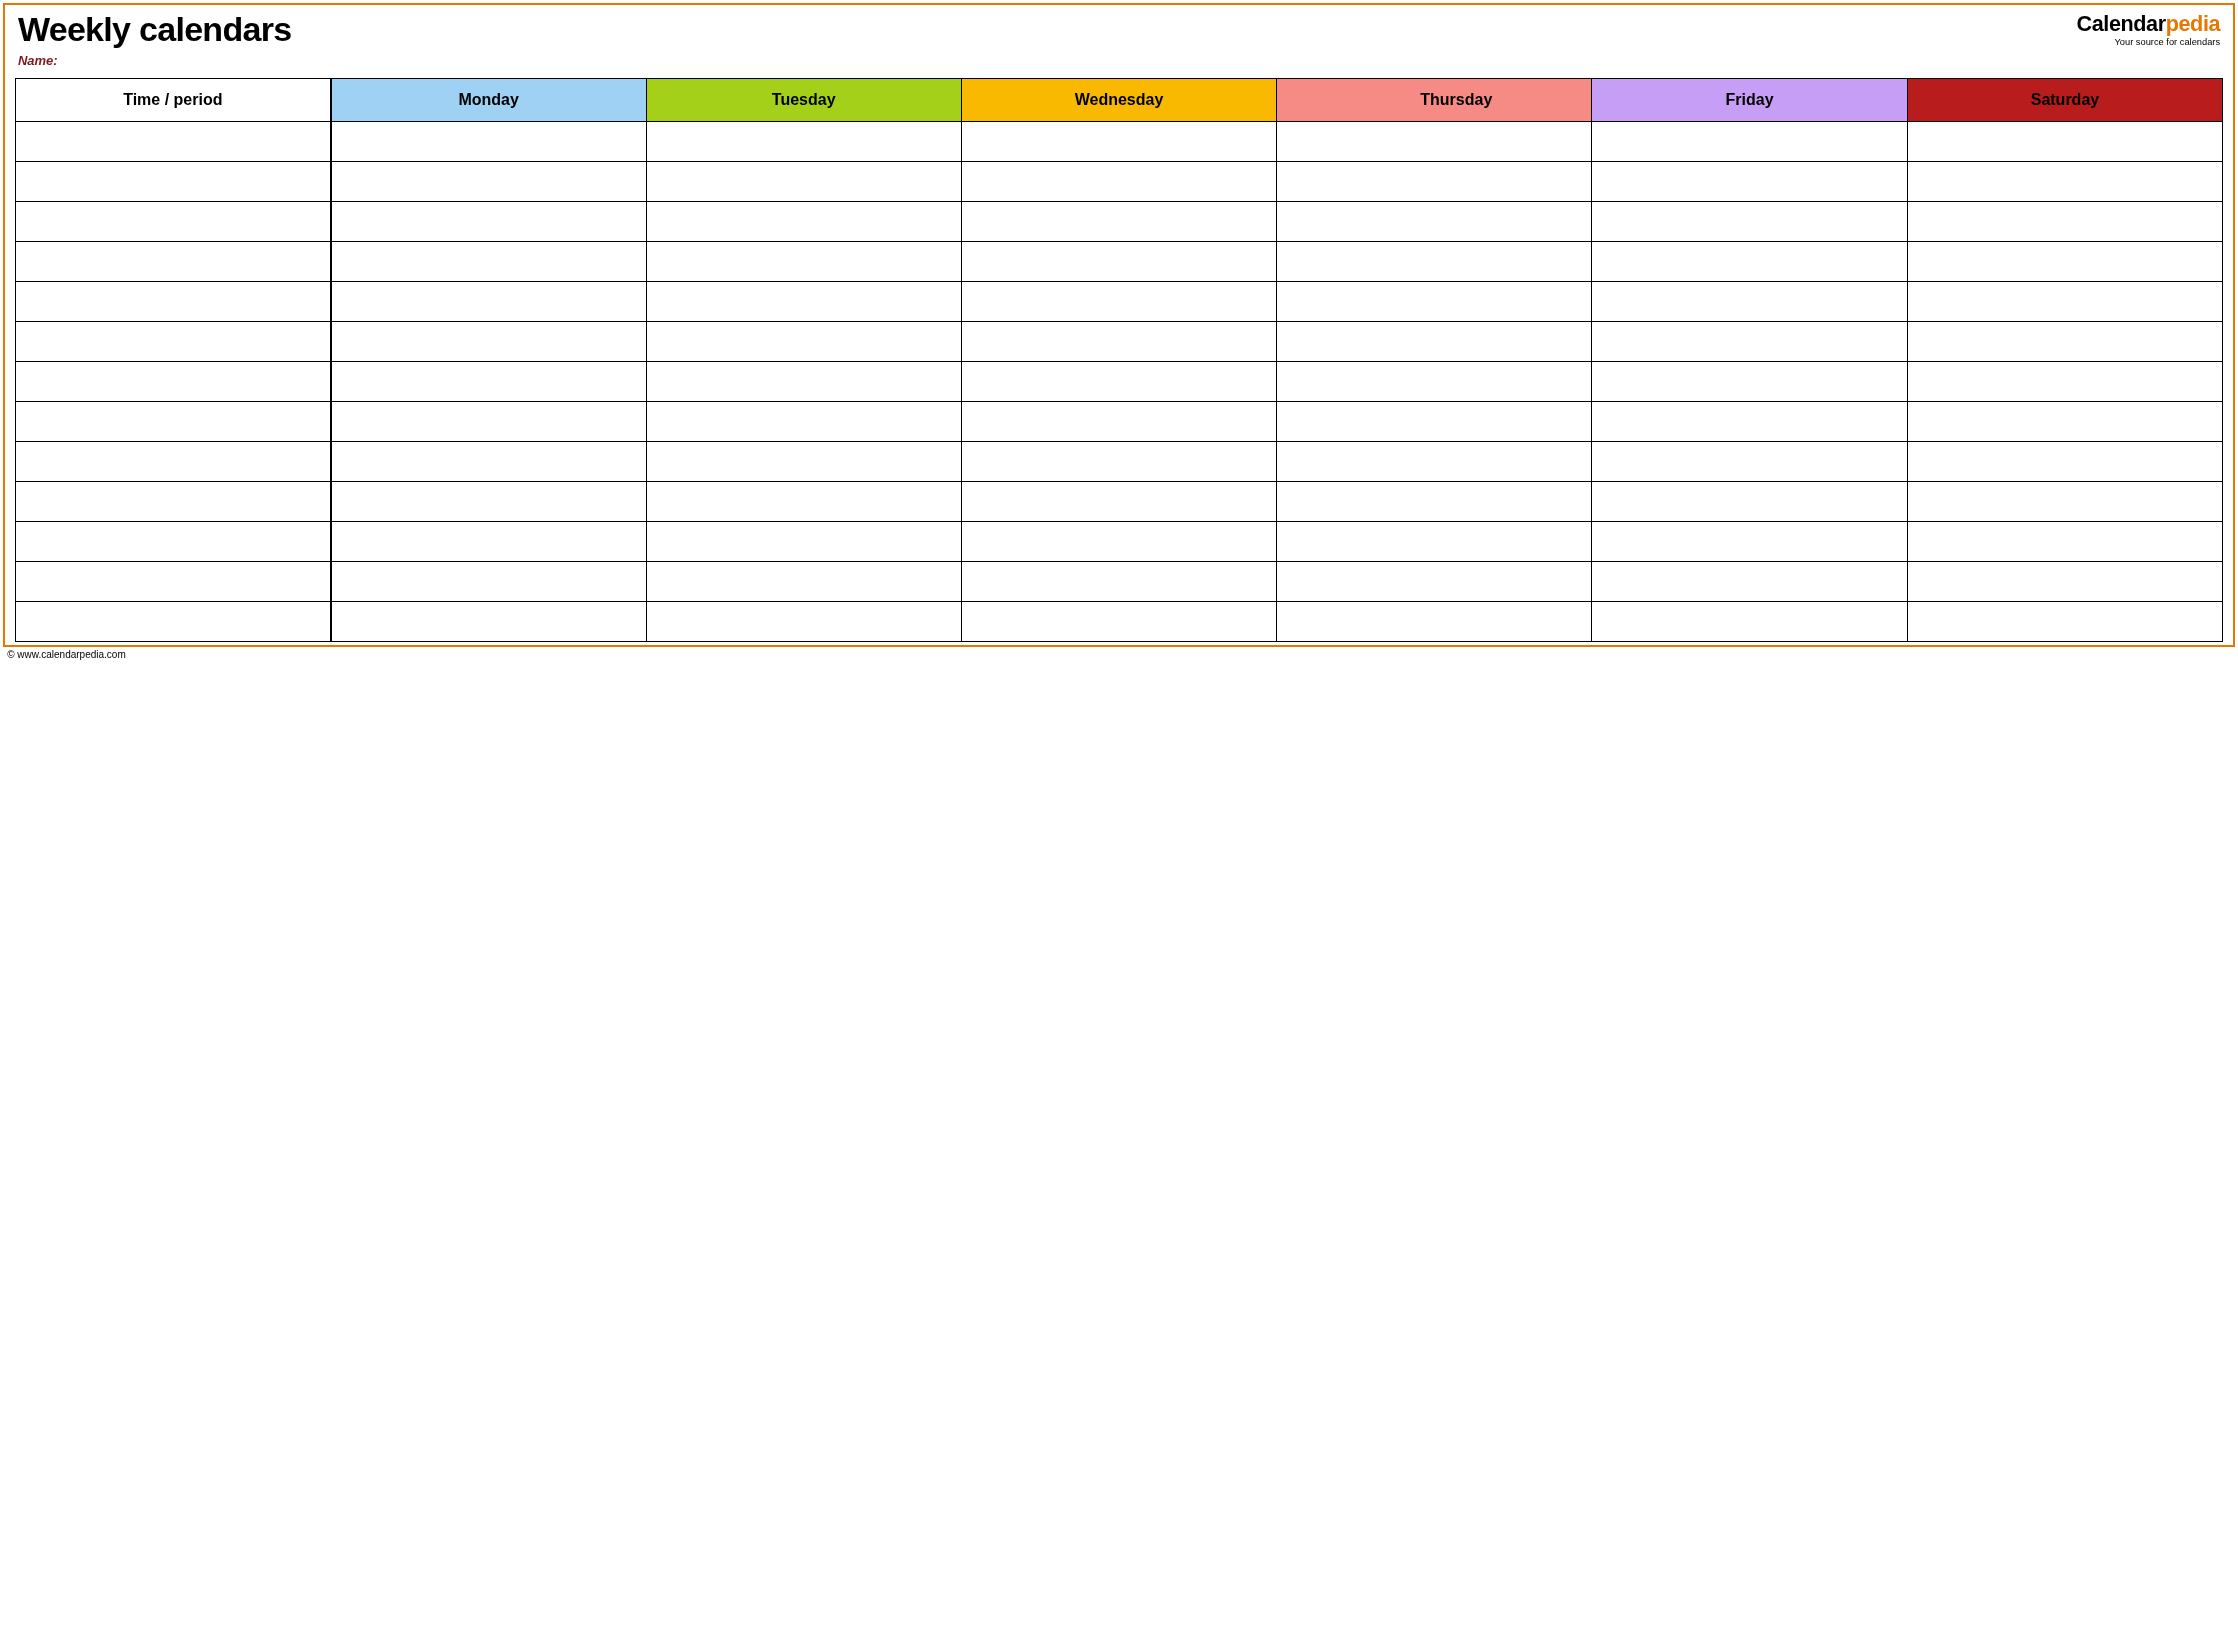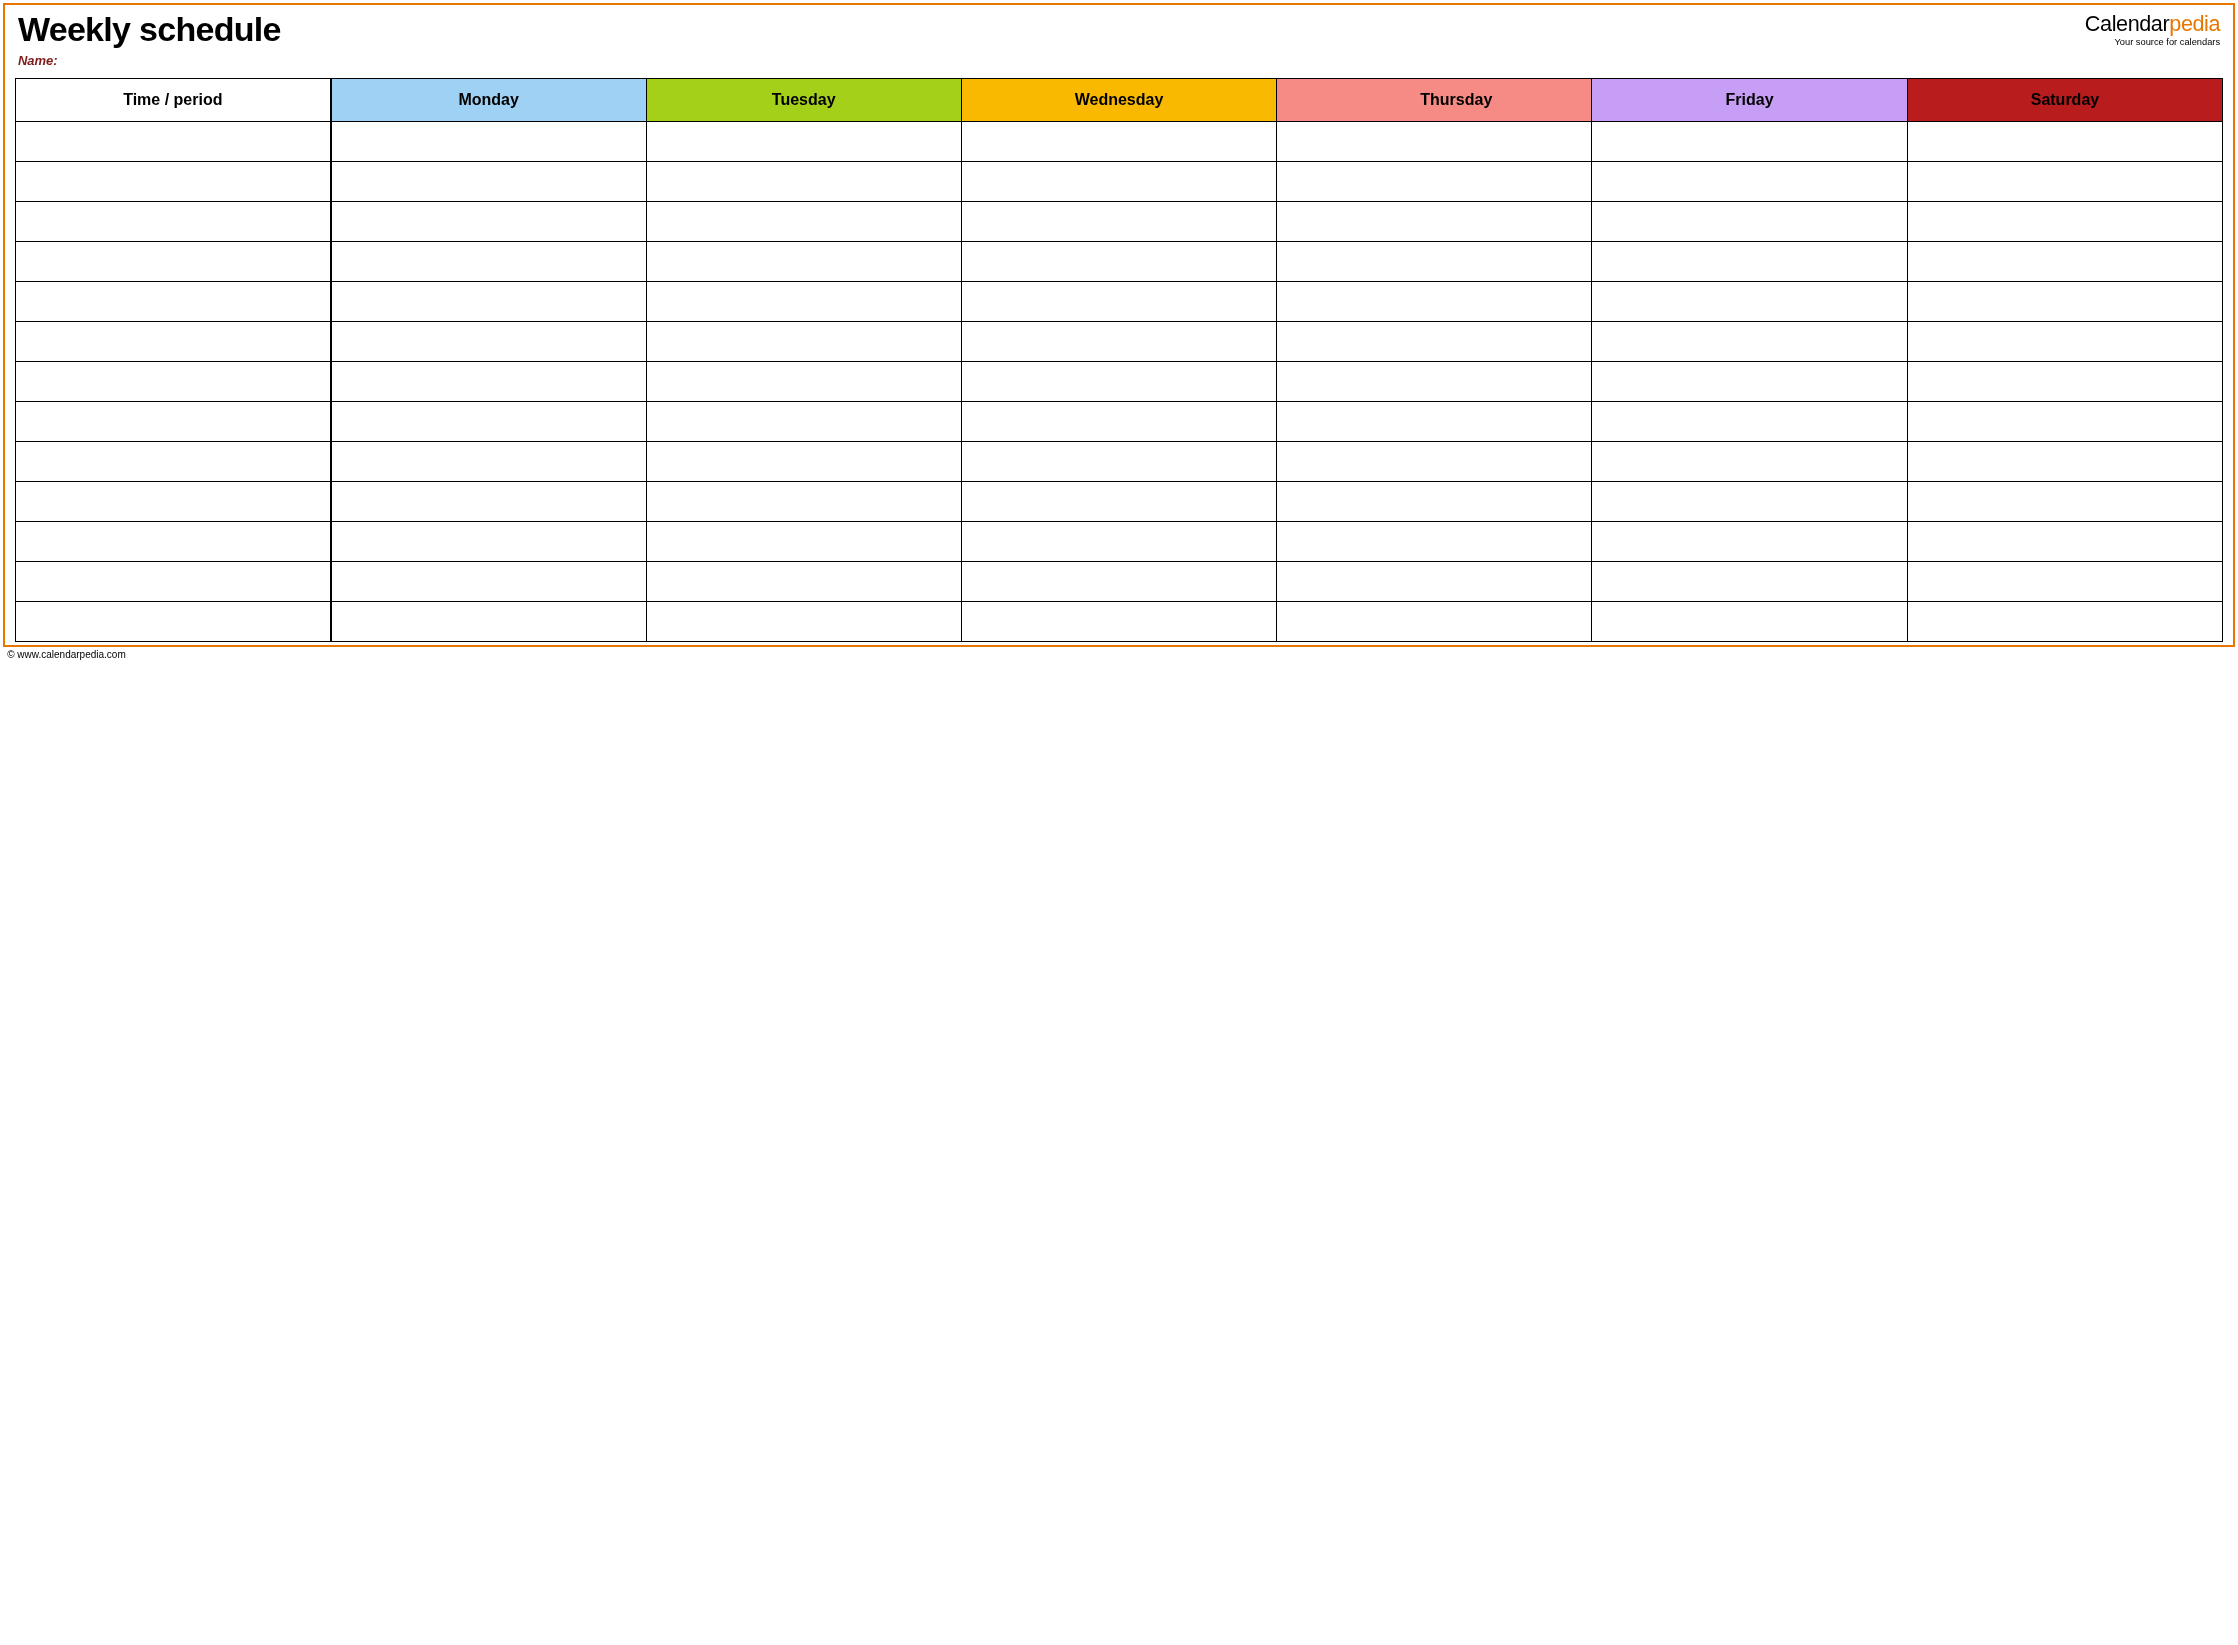--- a/index.html
+++ b/index.html
@@ -45,21 +45,21 @@
       font-weight: bold;
       color: #7f1d1d;
       font-style: italic;
     }
     .header-right {
       text-align: right;
       padding-top: 1.4px;
     }
     .brand {
       font-size: 21.6px;
-      font-weight: normal;
+      font-weight: bold;
       letter-spacing: -0.4px;
       line-height: 1;
     }
     .brand-dark {
       color: #000;
     }
     .brand-accent {
       color: #e67700;
     }
     .tagline {
@@ -98,21 +98,21 @@
       padding: 1.4px 4.3px 1.4px 4.3px;
     }
   </style>
 </head>
 <body>
 
 <div class="outer-frame">
 
   <div class="header-area">
     <div class="header-left">
-      <div class="title">Weekly schedule</div>
+      <div class="title">Weekly calendars</div>
       <div class="name-line">
         <span class="name-label">Name:</span>
         <span></span>
       </div>
     </div>
     <div class="header-right">
       <div class="brand">
         <span class="brand-dark">Calendar</span><span class="brand-accent">pedia</span>
       </div>
       <div class="tagline">Your source for calendars</div>

